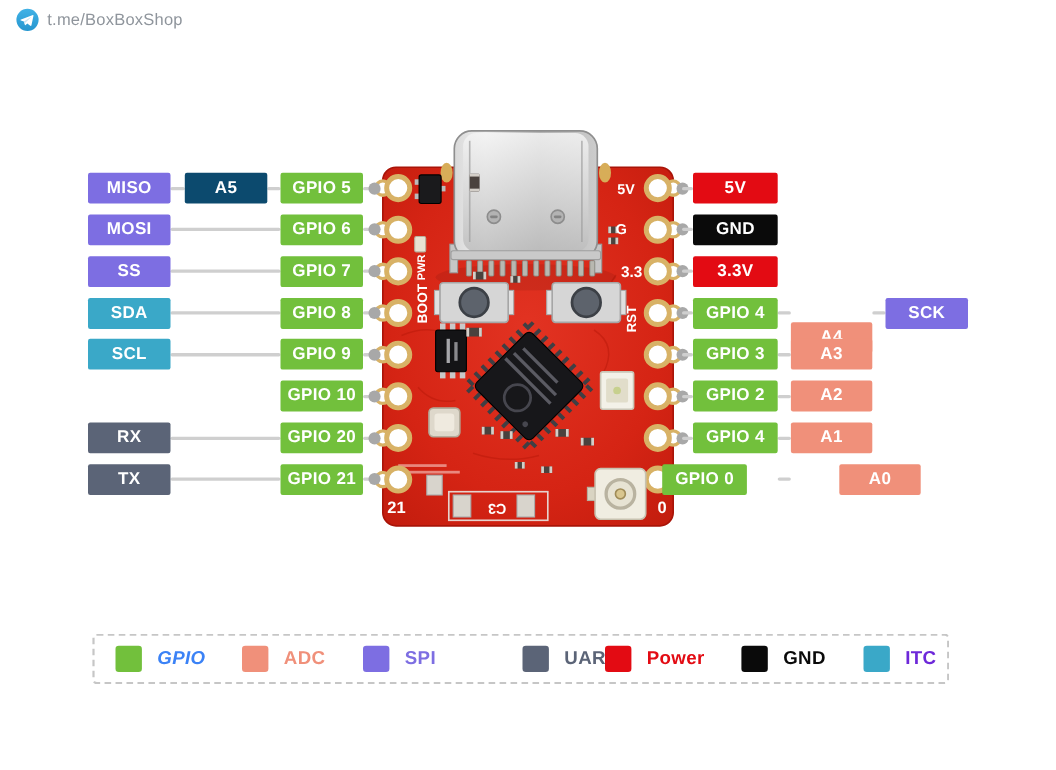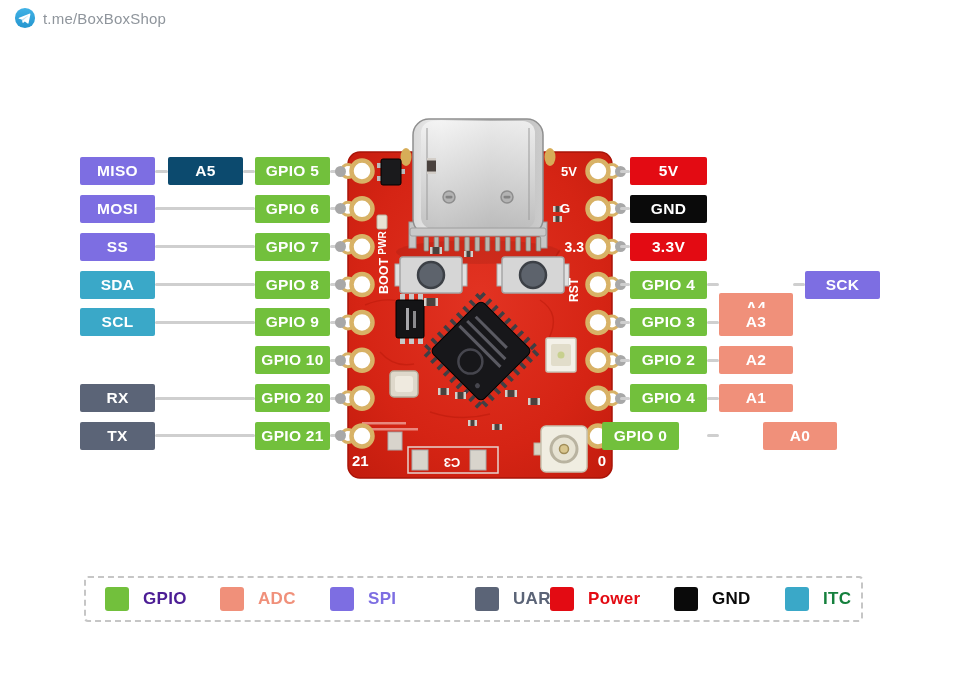--- a/index.html
+++ b/index.html
@@ -344,21 +344,21 @@
       <div class="wire-dot" style="left: 614.5px; top: 430.499px; background: rgb(168, 168, 168);"></div>
       <div class="wire" style="left: 620px; top: 434.499px; width: 10px; background: rgb(207, 207, 207);"></div>
       <div class="wire" style="left: 707px; top: 434.499px; width: 12px; background: rgb(207, 207, 207);"></div>
       <div class="pin-box" style="left: 602px; top: 421.999px; width: 77px; background: rgb(114, 192, 60);">GPIO 0</div>
       <div class="pin-box" style="left: 719px; top: 421.999px; width: 74px; background: rgb(240, 144, 122); margin-left: 44px;">A0</div>
     </div>
 
   <div class="legend" id="legend">
       <div class="legend-item" style="left: 19px;">
         <div class="legend-swatch" style="background: rgb(114, 192, 60);"></div>
-        <div class="legend-label" style="color: #4c1d95;">GPIO</div>
+        <div class="legend-label" style="color: #3b82f6; font-style: italic;">GPIO</div>
       </div>
       <div class="legend-item" style="left: 134px;">
         <div class="legend-swatch" style="background: rgb(240, 144, 122);"></div>
         <div class="legend-label" style="color: rgb(240, 144, 122);">ADC</div>
       </div>
       <div class="legend-item" style="left: 244px;">
         <div class="legend-swatch" style="background: rgb(125, 110, 226);"></div>
         <div class="legend-label" style="color: rgb(125, 110, 226);">SPI</div>
       </div>
       <div class="legend-item" style="left: 345px; padding-left: 44px;">
@@ -368,17 +368,17 @@
       <div class="legend-item" style="left: 464px;">
         <div class="legend-swatch" style="background: rgb(227, 11, 19);"></div>
         <div class="legend-label" style="color: rgb(227, 11, 19);">Power</div>
       </div>
       <div class="legend-item" style="left: 588px;">
         <div class="legend-swatch" style="background: rgb(10, 10, 10);"></div>
         <div class="legend-label" style="color: rgb(10, 10, 10);">GND</div>
       </div>
       <div class="legend-item" style="left: 699px;">
         <div class="legend-swatch" style="background: rgb(58, 168, 200);"></div>
-        <div class="legend-label" style="color: #15803d;">ITC</div>
+        <div class="legend-label" style="color: #6d28d9;">ITC</div>
       </div>
     </div>
 
 </div>
 
 </body></html>

